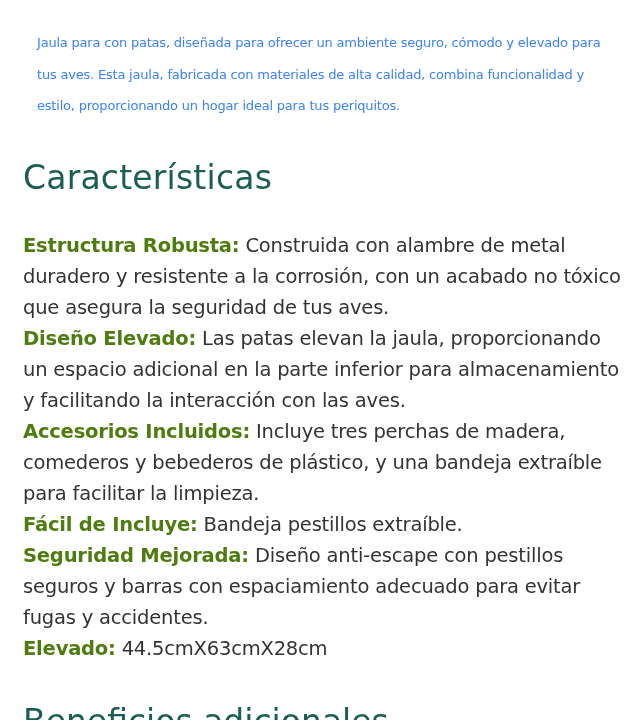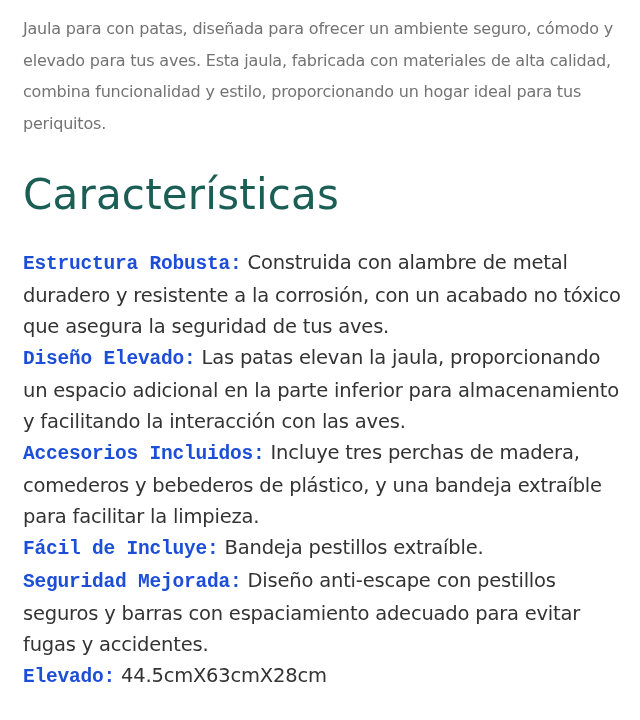--- a/index.html
+++ b/index.html
@@ -15,47 +15,46 @@
       font-family: "DejaVu Sans", sans-serif;
       color: #333333;
     }
     .content {
       position: absolute;
       left: 23px;
       top: 13px;
       width: 600px;
     }
     .intro {
-      font-size: 16px;
+      font-size: 13px;
       line-height: 31.5px;
-      margin: 0;
+      margin: 14px;
       letter-spacing: -0.2px;
-      color: #737373;
+      color: #3b82f6;
     }
     .section-title {
-      font-size: 42px;
+      font-size: 33px;
       font-weight: normal;
       color: #1b5e55;
       margin: 34px 0 0 0;
       line-height: 44px;
       letter-spacing: 0.2px;
     }
     .features {
       margin: 30px 0 0 0;
       font-size: 19.5px;
       line-height: 31px;
       letter-spacing: -0.2px;
     }
     .feature {
       margin: 0;
     }
     .feature-label {
       font-weight: bold;
-      color: #1d4ed8;
-      font-family: Liberation Mono, monospace;
+      color: #4d7c0f;
     }
     .next-title {
       font-size: 33px;
       font-weight: normal;
       color: #1b5e55;
       margin: 36px 0 0 0;
       line-height: 44px;
     }
   </style>
 </head>

